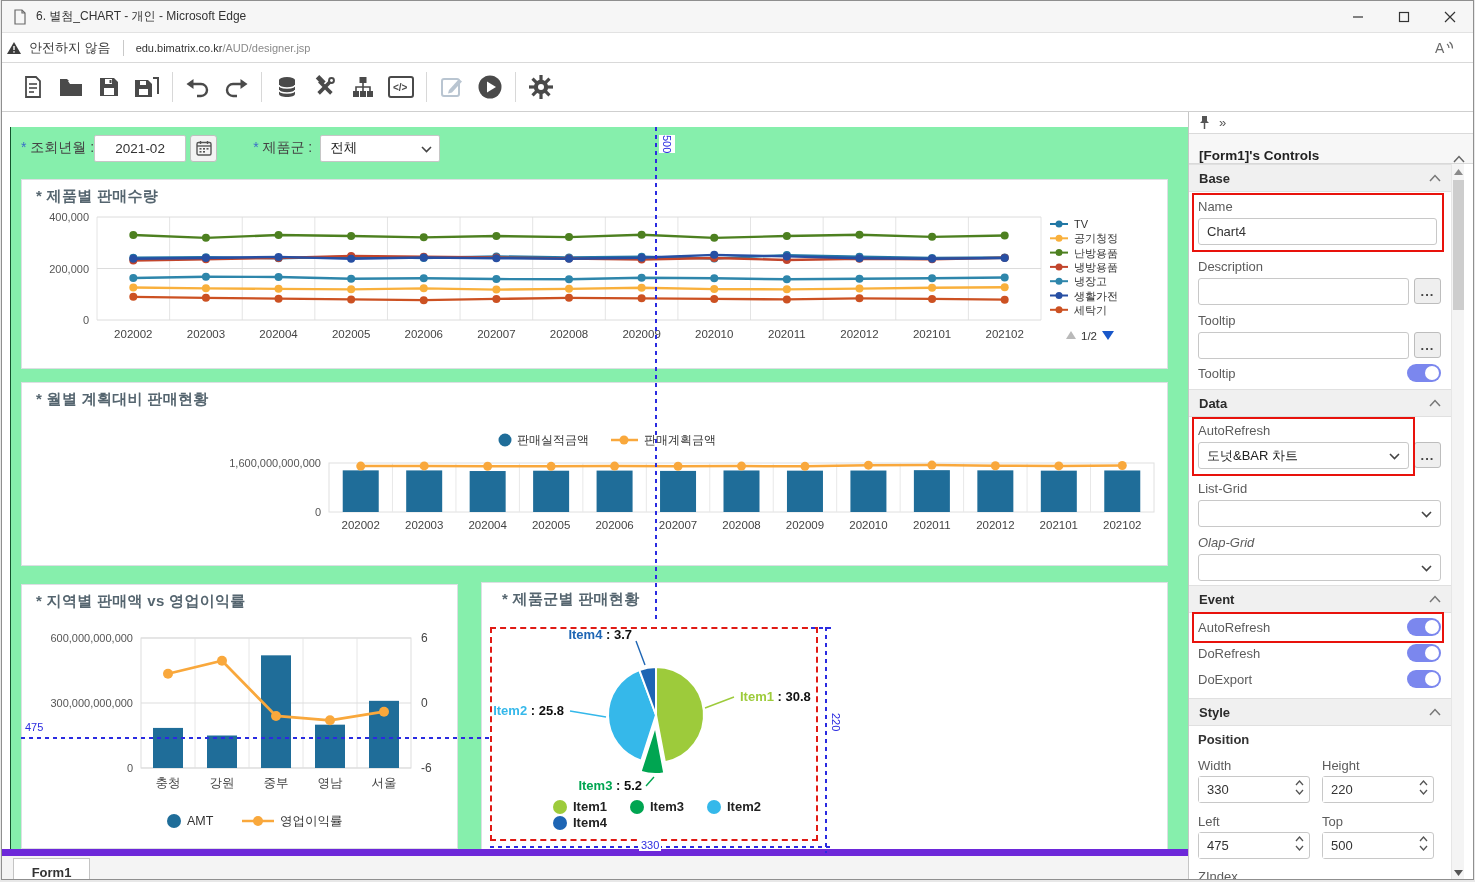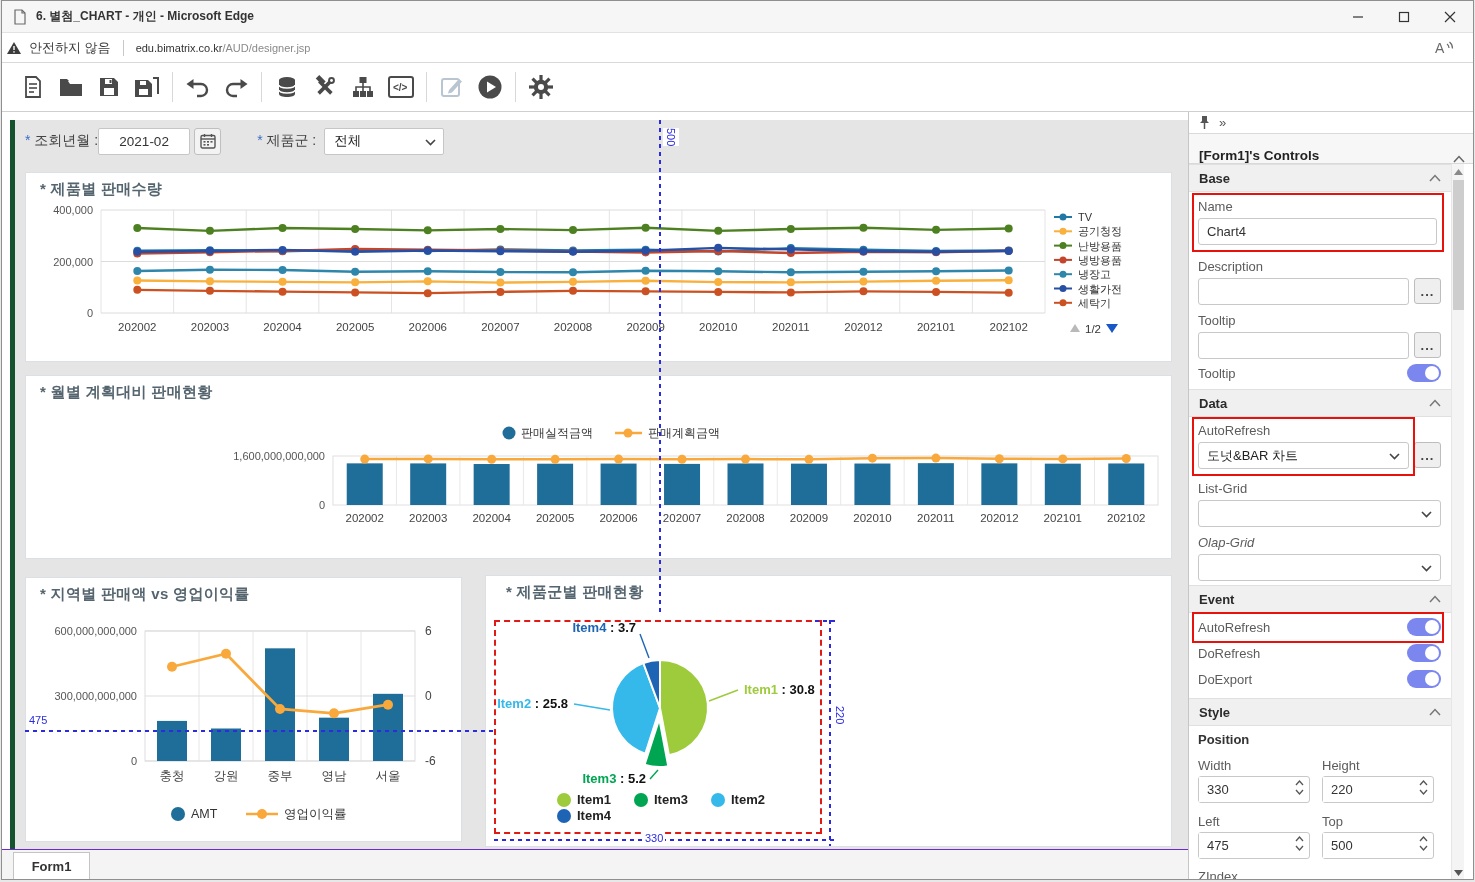--- a/index.html
+++ b/index.html
@@ -1,20 +1,20 @@
 <!DOCTYPE html>
 <html><head>
 <meta charset="utf-8">
 <style>
   * { margin:0; padding:0; box-sizing:border-box; }
   html,body { background:#e8e8e8; font-family:"Liberation Sans","DejaVu Sans",sans-serif; }
   #window { position:relative; width:1473px; height:880px; background:#fff; border:1px solid #8f8f8f; overflow:hidden; margin:0 auto; }
 
   
-  .titlebar { position:absolute; left:0; top:0; width:100%; height:32px; background:#f6f6f6; border-bottom:1px solid #e2e2e2; display:flex; align-items:center; padding-left:10px;font-weight:bold; }
+  .titlebar { position:absolute; left:0; top:0; width:100%; height:32px; background:#f6f6f6; border-bottom:1px solid #e2e2e2; display:flex; align-items:center; padding-left:10px; }
   .titlebar .ttext { font-size:12px; color:#333; margin-left:8px; }
   .wincontrols { position:absolute; right:0; top:0; height:32px; display:flex; }
   .wbtn { width:46px; height:32px; display:flex; align-items:center; justify-content:center; }
 
   
   .addrbar { position:absolute; left:0; top:33px; width:100%; height:29px; background:#fff; border-bottom:1px solid #d9d9d9; display:flex; align-items:center; padding-left:4px; }
   .sec-warn { display:flex; align-items:center; gap:7px; font-size:13px; color:#3c3c3c; }
   .addr-div { width:1px; height:16px; background:#c9c9c9; margin:0 12px; }
   .url { font-size:11px; }
   .url .host { color:#333; }
@@ -22,22 +22,22 @@
   .readaloud { position:absolute; right:18px; top:4px; }
 
   
   .toolbar { position:absolute; left:0; top:62px; width:100%; height:49px; background:#fff; border-bottom:1px solid #cfcfcf; display:flex; align-items:center; padding-left:12px; }
   .tbtn { width:38px; height:38px; display:flex; align-items:center; justify-content:center; border-radius:3px; }
   .tsep { width:1px; height:30px; background:#d8d8d8; margin:0 6px; }
 
   
   .main { position:absolute; left:0; top:111px; width:100%; height:769px; }
   .canvas-col { position:absolute; left:0; top:0; width:1186px; height:769px; }
-  #canvas { position:absolute; left:8px; top:8px; width:1178px; height:735px; background:#e5e5e5; border-left:5px solid #14532d; overflow:hidden; }
-  .tabbar { position:absolute; left:0; top:737px; width:1186px; height:32px; background:#f4f4f4; border-top:1px solid #6d28d9; }
+  #canvas { position:absolute; left:8px; top:15px; width:1178px; height:735px; background:#86efac; border-left:1px solid #14532d; overflow:hidden; }
+  .tabbar { position:absolute; left:0; top:737px; width:1186px; height:32px; background:#f4f4f4; border-top:7px solid #6d28d9; }
   .formtab { position:absolute; left:11px; top:2px; width:77px; height:29px; background:#fff; border:1px solid #c4c4c4; display:flex; align-items:center; justify-content:center; font-size:13px; font-weight:bold; color:#333; }
 
   
   .filters { position:absolute; left:10px; top:6px; height:30px; display:flex; align-items:center; font-size:14px; color:#444; }
   .flabel .ast { color:#3a6cc8; }
   .dateinput { width:92px; height:27px; border:1px solid #c6c6c6; border-radius:2px; font-size:13.5px; color:#333; text-align:center; font-family:"Liberation Sans",sans-serif; }
   .calbtn { width:27px; height:27px; margin-left:4px; border:1px solid #bfbfbf; background:#f3f3f3; border-radius:3px; display:flex; align-items:center; justify-content:center; }
   .psel-f { position:relative; width:120px; height:27px; border:1px solid #c6c6c6; border-radius:2px; margin-left:8px; display:flex; align-items:center; padding-left:9px; font-size:13.5px; color:#222; background:#fff; }
   .psel-f svg, .psel svg.chev { position:absolute; right:7px; top:10px; }
   .fgap { width:36px; }

